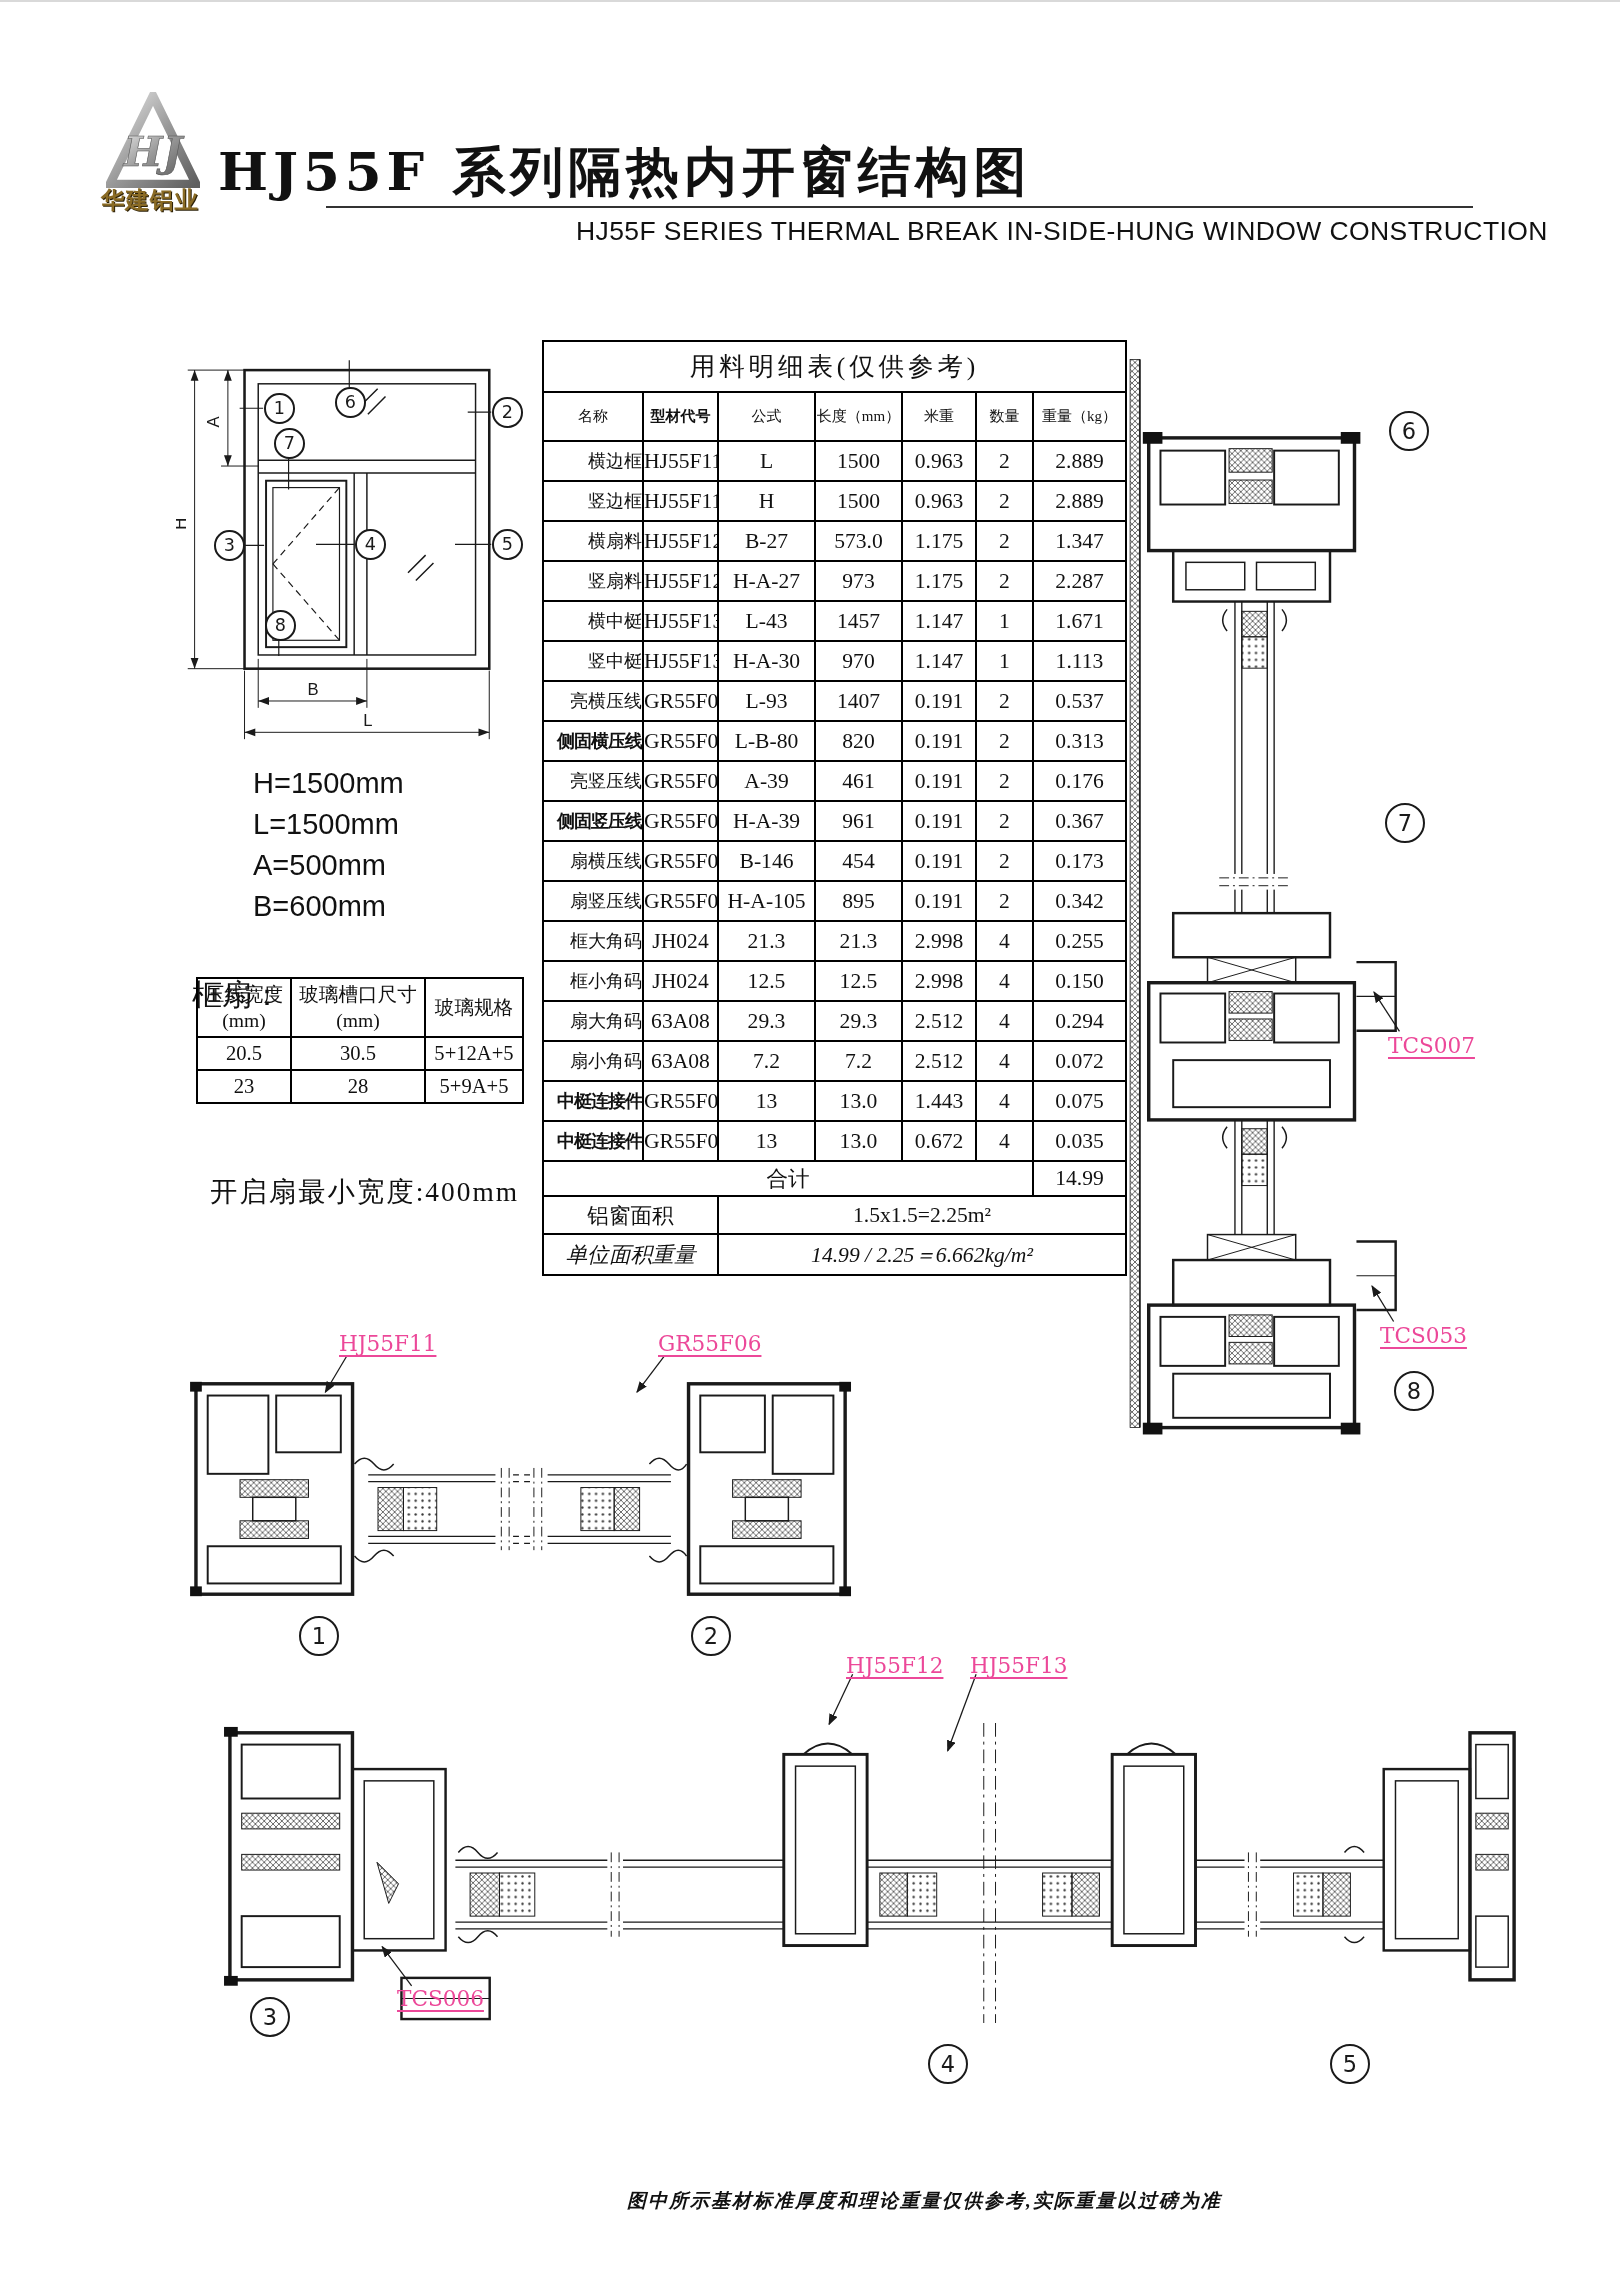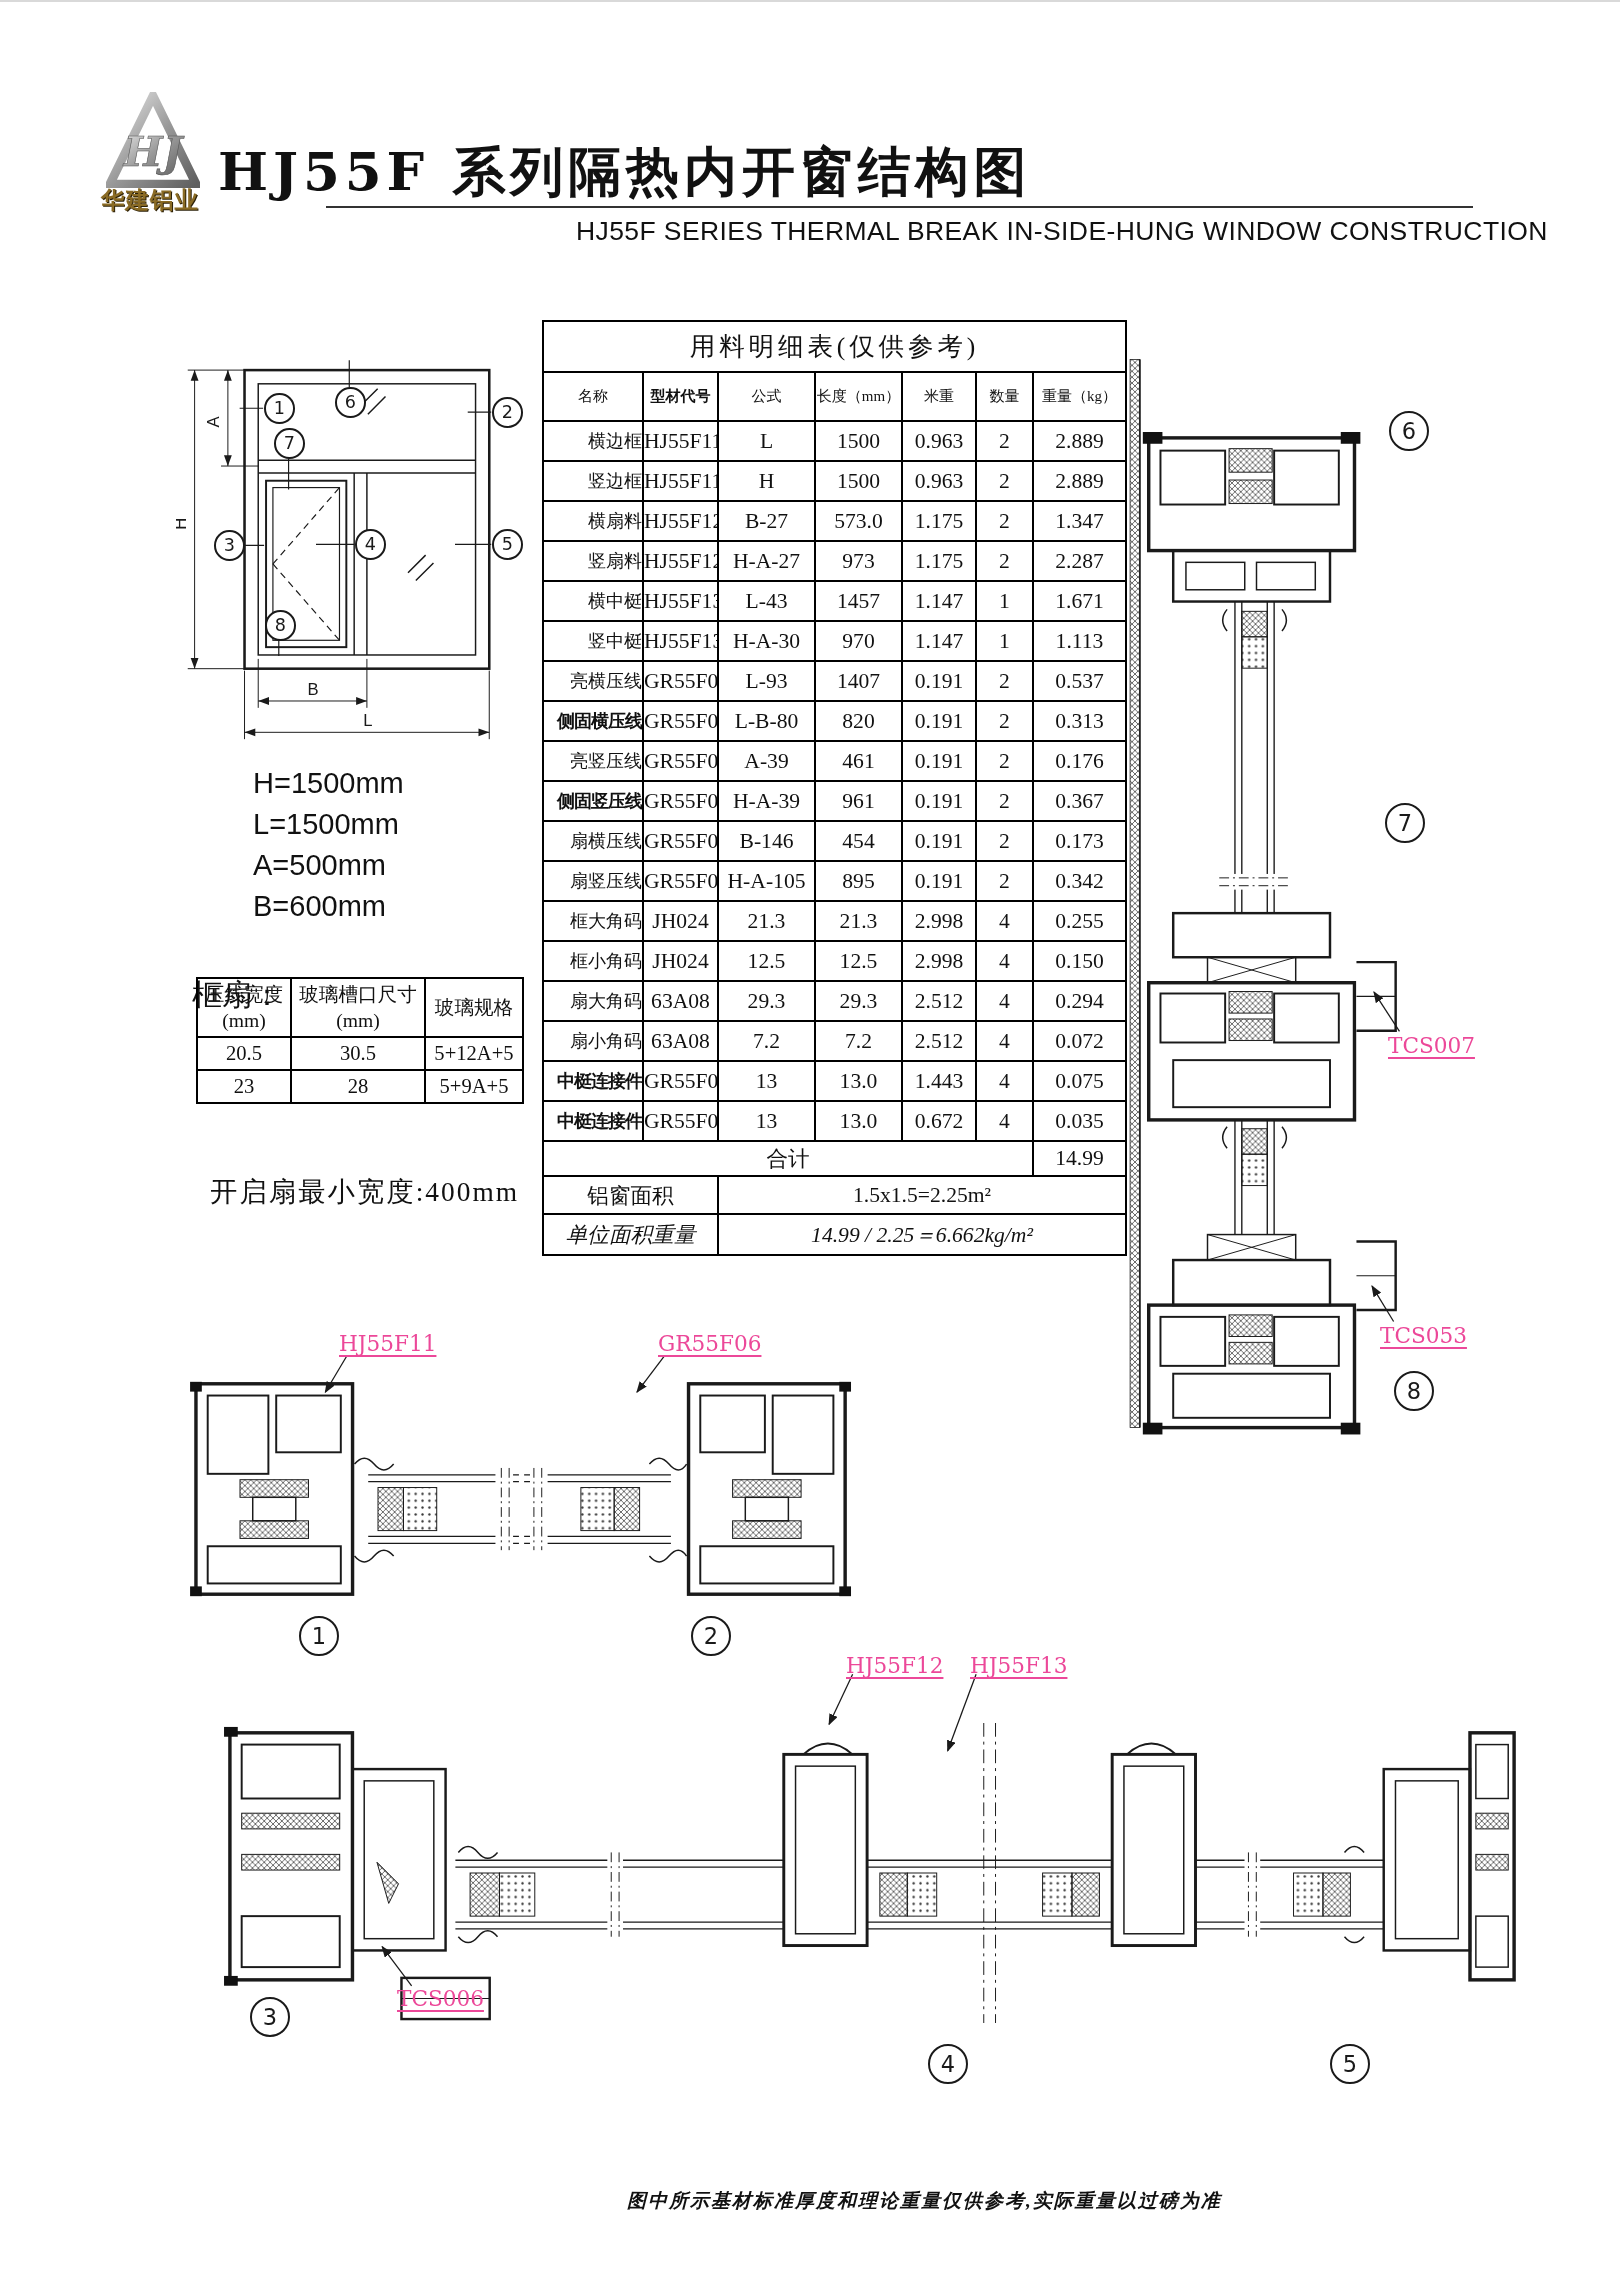--- a/index.html
+++ b/index.html
@@ -38,21 +38,21 @@
   .plabel{
     position:absolute;font-family:"DejaVu Serif","Liberation Serif",serif;
     font-size:21.6px;color:#ec4899;text-decoration:underline;text-underline-offset:3.9px;
     z-index:6;white-space:nowrap;text-align:center;
   }
   
   .dims{position:absolute;left:253px;top:761px;font-size:29px;line-height:41px;font-weight:500;}
   
   table{border-collapse:collapse;}
   .mat-table{
-    position:absolute;left:542px;top:318px;width:584px;table-layout:fixed;
+    position:absolute;left:542px;top:338px;width:584px;table-layout:fixed;
     font-family:"Liberation Serif","DejaVu Serif",serif;font-size:21.6px;border-radius:12px;
   }
   .mat-table td,.mat-table th{border:2px solid #000;text-align:center;vertical-align:middle;padding:0;overflow:hidden;white-space:nowrap;}
   .mat-table .ttl{height:49px;font-size:25.5px;letter-spacing:3.9px;font-weight:normal;border:2.9px solid #000;}
   .mat-table .hdr td{height:47px;font-size:15px;}
   .mat-table .hb{font-weight:bold;}
   .mat-table tr.dr td{height:38px;}
   .mat-table td.nm{font-size:18px;text-align:right;}
   .mat-table td.bn{font-weight:bold;letter-spacing:-1px;}
   .mat-table tr.sum td{height:33px;}

